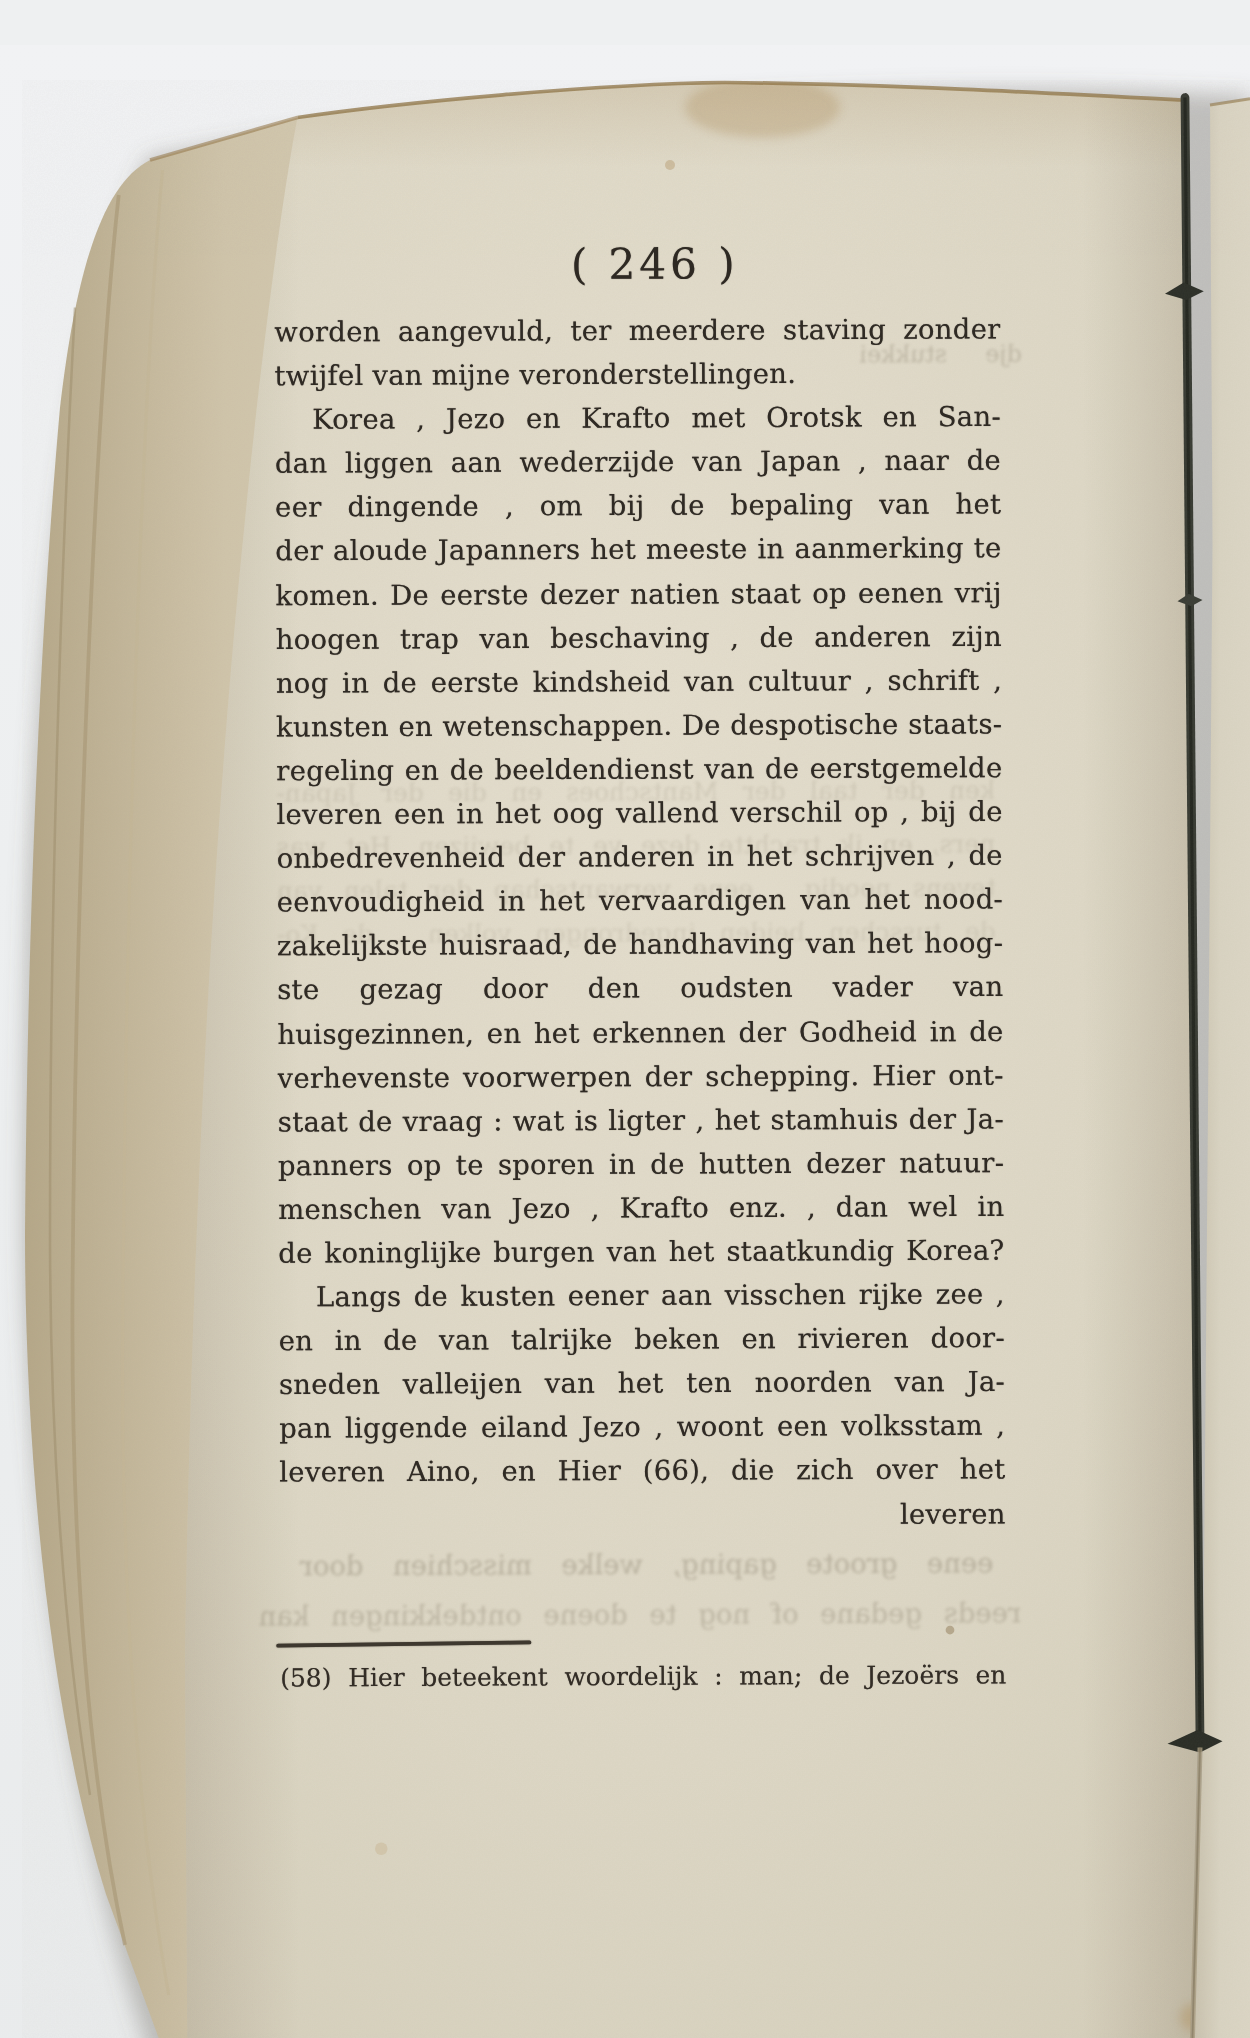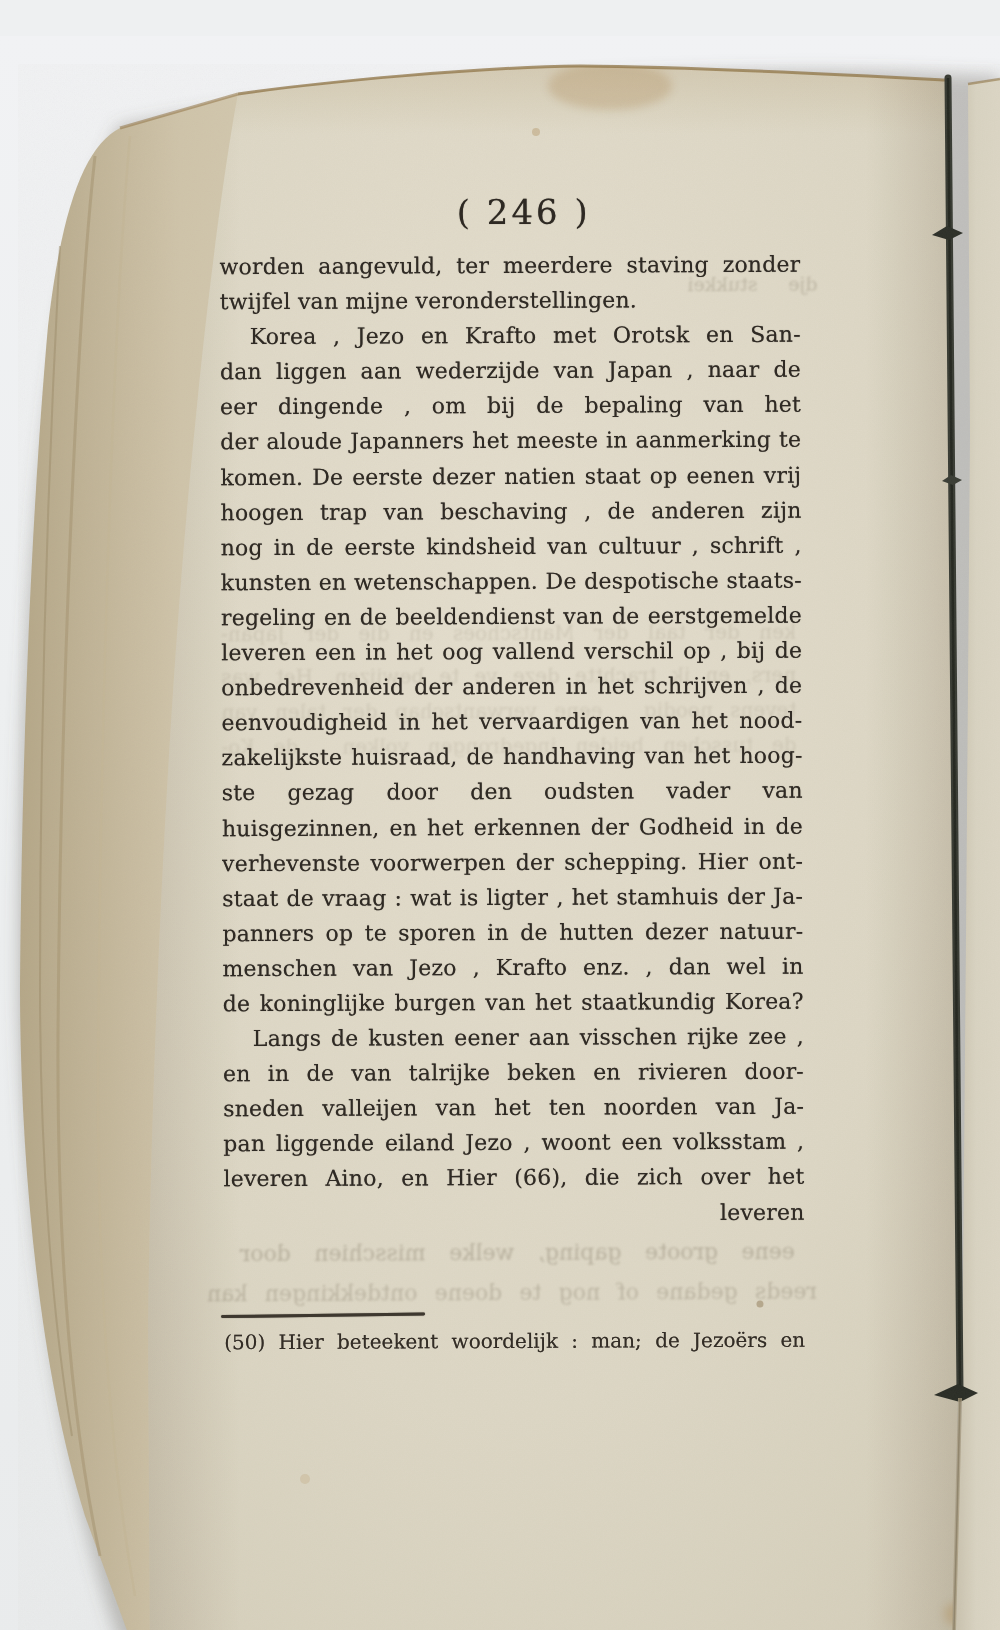--- a/index.html
+++ b/index.html
@@ -160,21 +160,21 @@
         <div class="line"><span>menschen van Jezo ,  Krafto enz. , dan wel in</span></div>
         <div class="line"><span>de koninglijke burgen van het staatkundig Korea?</span></div>
         <div class="line indent"><span>Langs de kusten eener aan visschen rijke zee ,</span></div>
         <div class="line"><span>en in de van talrijke beken en rivieren door-</span></div>
         <div class="line"><span>sneden valleijen van het ten noorden van Ja-</span></div>
         <div class="line"><span>pan liggende eiland Jezo , woont een volksstam ,</span></div>
         <div class="line"><span>leveren </span><span class="it">Aino,</span><span> en </span><span class="it">Hier</span><span> (66), die zich over het</span></div>
         <div class="line no-just right"><span>leveren</span></div>
       </div>
     <div class="footnote-rule"></div>
-    <div class="footnote"><span>(50) </span><span class="it">Hier</span><span> beteekent woordelijk :  </span><span class="it">man;</span><span> de </span><span class="it">Jezoërs</span><span> en</span></div>
+    <div class="footnote"><span>(58) </span><span class="it">Hier</span><span> beteekent woordelijk :  </span><span class="it">man;</span><span> de </span><span class="it">Jezoërs</span><span> en</span></div>
     <div id="ghost-layer">
         <div class="ghost" style="left: 690px; top: 238px; width: 130px; font-size: 19px; opacity: 0.28;">dje stukkei</div>
         <div class="ghost" style="left: 222px; top: 585px; width: 575px; font-size: 20px; opacity: 0.15;">ken der taal der Mantschoes en die der Japan-</div>
         <div class="ghost" style="left: 222px; top: 628px; width: 575px; font-size: 20px; opacity: 0.15;">ners, en ik trachtte deze ve te bewijzen.  Het was</div>
         <div class="ghost" style="left: 222px; top: 663px; width: 575px; font-size: 20px; opacity: 0.14;">tevens noodig , eene verwantschap der talen van</div>
         <div class="ghost" style="left: 222px; top: 698px; width: 575px; font-size: 20px; opacity: 0.13;">de tusschen beiden ingedrongen volken , de Ko-</div>
         <div class="ghost" style="left: 238px; top: 1204px; width: 555px; font-size: 22px; opacity: 0.32;">eene groote gaping, welke misschien door</div>
         <div class="ghost" style="left: 205px; top: 1244px; width: 610px; font-size: 22px; opacity: 0.28;">reeds gedane of nog te doene ontdekkingen kan</div>
       </div>
   </div>

